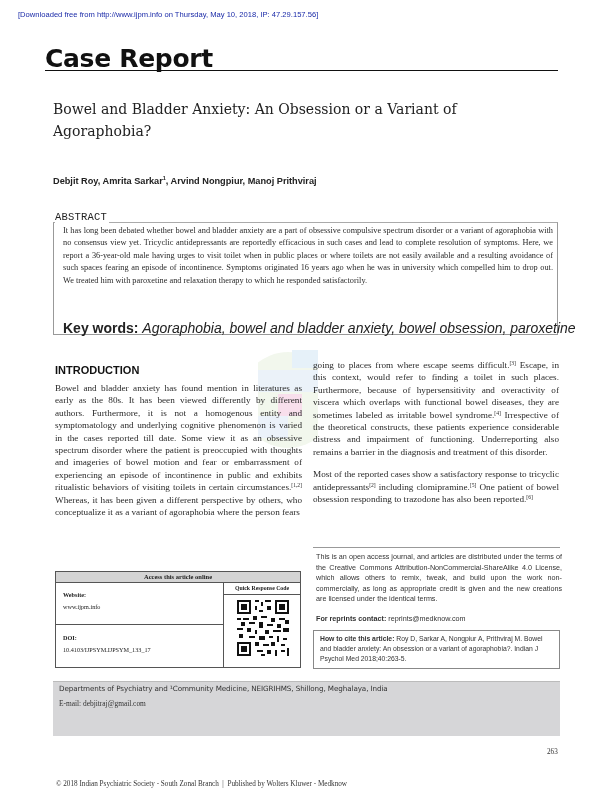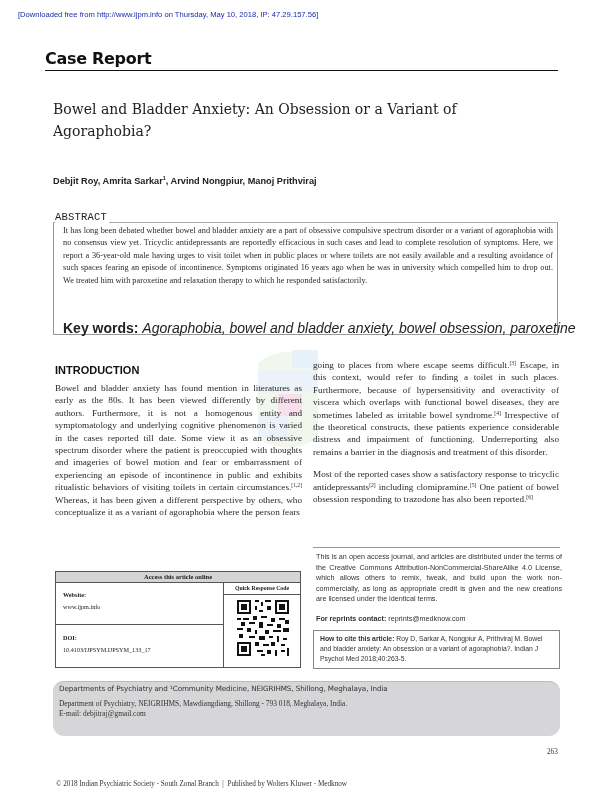--- a/index.html
+++ b/index.html
@@ -1,19 +1,19 @@
 <!DOCTYPE html>
 <html><head>
 <meta charset="utf-8">
 <style>
   html, body { margin: 0; padding: 0; background: #fff; }
   body { width: 612px; height: 792px; position: relative; overflow: hidden; font-family: "Liberation Serif", serif; color: #222; }
   .abs { position: absolute; }
   .dl-banner { left: 18px; top: 10px; font-family: "Liberation Sans", sans-serif; font-size: 7.6px; color: #1a2aa8; }
-  .section-label { left: 45px; top: 48px; width: 513px; font-family: "DejaVu Sans", sans-serif; font-size: 16px; font-weight: bold; color: #111; border-bottom: 1px solid #111; line-height: 22px; letter-spacing: -0.3px; }
+  .section-label { left: 45px; top: 48px; width: 513px; font-family: "DejaVu Sans", sans-serif; font-size: 25px; font-weight: bold; color: #111; border-bottom: 1px solid #111; line-height: 22px; letter-spacing: -0.3px; }
   .title { left: 53px; top: 98px; width: 500px; font-family: "DejaVu Serif", serif; font-size: 14px; line-height: 22px; color: #222; font-weight: normal; }
   .authors { left: 53px; top: 175px; font-family: "Liberation Sans", sans-serif; font-size: 9.2px; font-weight: bold; color: #222; }
   .authors sup { font-size: 5.5px; }
   .abstract-heading { left: 55px; top: 211px; font-family: Liberation Mono, monospace; font-size: 10.5px; color: #222; letter-spacing: 0.2px; }
   .abstract-box { left: 53px; top: 222px; width: 505px; height: 113px; border: 1px solid #999; box-sizing: border-box; border-top-color: #aaa; }
   .abstract-text { left: 63px; top: 225px; width: 490px; font-size: 8.3px; line-height: 12.4px; text-align: justify; color: #2a2a2a; }
   .keywords { left: 63px; top: 320px; font-family: "Liberation Sans", sans-serif; font-size: 14px; color: #222; }
   .keywords b { font-weight: bold; }
   .keywords i { font-style: italic; }
   .intro-heading { left: 55px; top: 364px; font-family: "Liberation Sans", sans-serif; font-size: 11px; font-weight: bold; color: #111; }
@@ -30,21 +30,21 @@
   .access-left-bot { position: absolute; left: 0; top: 53px; width: 168px; height: 42px; border-right: 1px solid #555; box-sizing: border-box; padding: 9px 0 0 7px; font-size: 6.2px; }
   .access-left-top .lbl, .access-left-bot .lbl { font-weight: bold; display: block; margin-bottom: 5px; }
   .qr-head { position: absolute; left: 168px; top: 11px; right: 0; height: 11px; border-bottom: 1px solid #555; font-size: 5.8px; font-weight: bold; text-align: center; line-height: 11px; }
   .qr-code { position: absolute; left: 181px; top: 28px; width: 52px; height: 56px; }
   .license { left: 316px; top: 552px; width: 246px; font-family: "Liberation Sans", sans-serif; font-size: 7.2px; line-height: 10.6px; color: #333; text-align: justify; }
   .license-top-rule { left: 313px; top: 547px; width: 247px; border-top: 1px solid #999; }
   .reprints { left: 316px; top: 614px; font-family: Liberation Sans, sans-serif; font-size: 7.2px; color: #333; text-align: right; }
   .reprints b { font-weight: bold; }
   .cite-box { left: 313px; top: 630px; width: 247px; height: 39px; border: 1px solid #888; box-sizing: border-box; padding: 3px 6px; font-family: "Liberation Sans", sans-serif; font-size: 6.8px; line-height: 10px; color: #333; }
   .cite-box b { font-weight: bold; }
-  .affil-box { left: 53px; top: 681px; width: 507px; height: 55px; background: #d6d6d8; border-top: 1px solid #bbb; box-sizing: border-box; padding: 2px 6px; font-family: "Liberation Serif", serif; font-size: 7.6px; color: #333; border-radius: 11px; }
+  .affil-box { left: 53px; top: 681px; width: 507px; height: 55px; background: #d6d6d8; border-top: 1px solid #bbb; box-sizing: border-box; padding: 2px 6px; font-family: "Liberation Serif", serif; font-size: 7.6px; color: #333; }
   .affil-box .dept { font-family: "DejaVu Sans", sans-serif; font-size: 7.2px; display: block; margin-bottom: 6px; letter-spacing: -0.1px; }
   .affil-box .corr { display: block; line-height: 9.6px; font-size: 7.4px; }
   .affil-box .corr b { font-weight: bold; }
   .footer-left { left: 56px; top: 780px; font-family: "Liberation Serif", serif; font-size: 7.2px; color: #333; }
   .footer-page { left: 547px; top: 748px; font-family: "Liberation Serif", serif; font-size: 7.2px; color: #333; }
 </style>
 </head>
 <body>
 
 <div class="abs dl-banner">[Downloaded free from http://www.ijpm.info on Thursday, May 10, 2018, IP: 47.29.157.56]</div>
@@ -155,18 +155,17 @@
 <div class="abs reprints">
   <b>For reprints contact:</b> <span>reprints@medknow.com</span>
 </div>
 
 <div class="abs cite-box">
   <b>How to cite this article:</b> <span>Roy D, Sarkar A, Nongpiur A, Prithviraj M. Bowel and bladder anxiety: An obsession or a variant of agoraphobia?. Indian J Psychol Med 2018;40:263-5.</span>
 </div>
 
 <div class="abs affil-box">
   <span class="dept">Departments of Psychiatry and ¹Community Medicine, NEIGRIHMS, Shillong, Meghalaya, India</span>
-  <span class="corr">Department of Psychiatry, NEIGRIHMS, Mawdiangdiang, Shillong - 793 018, Meghalaya, India.</span>
   <span class="corr">E-mail: debjitraj@gmail.com</span>
 </div>
 
 <div class="abs footer-left" style="white-space:pre">© 2018 Indian Psychiatric Society - South Zonal Branch  |  Published by Wolters Kluwer - Medknow</div>
 <div class="abs footer-page">263</div>
 
 </body></html>

